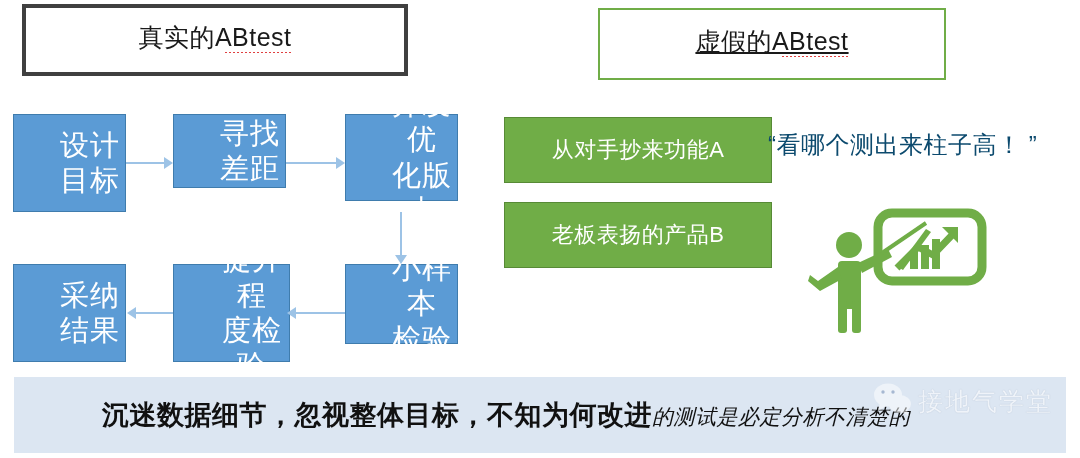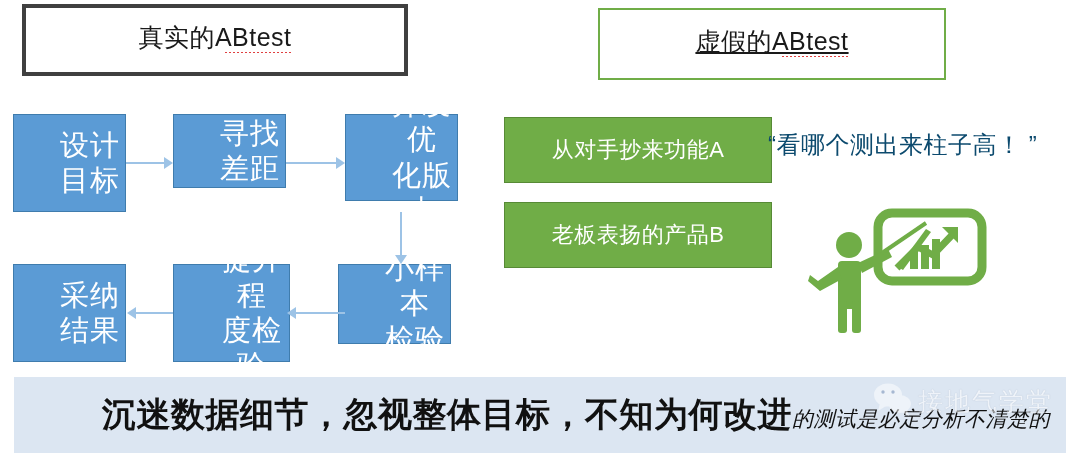--- a/index.html
+++ b/index.html
@@ -68,21 +68,21 @@
     display: flex;
     align-items: center;
     justify-content: center;
     white-space: pre-line;
     letter-spacing: 1px;
     padding-left: 41px;
   }
   #fb0 { left: 13px;  top: 114px; width: 113px; height: 98px; }
   #fb1 { left: 173px; top: 114px; width: 113px; height: 74px; }
   #fb2 { left: 345px; top: 114px; width: 113px; height: 87px; }
-  #fb3 { left: 338px; top: 264px; width: 113px; height: 80px; }
+  #fb3 { left: 345px; top: 264px; width: 113px; height: 80px; }
   #fb4 { left: 173px; top: 264px; width: 117px; height: 98px; }
   #fb5 { left: 13px;  top: 264px; width: 113px; height: 98px; }
 
   
   .arrow {
     position: absolute;
   }
   .arrow svg { display: block; overflow: visible; }
 
   
@@ -138,21 +138,21 @@
     display: flex;
     align-items: center;
     overflow: hidden;
   }
   .banner-text {
     padding-left: 88px;
     white-space: nowrap;
     color: #111111;
   }
   .banner-strong {
-    font-size: 34px;
+    font-size: 27px;
     font-weight: bold;
     letter-spacing: 0.5px;
   }
   .banner-normal {
     font-size: 21px;
     font-weight: normal;
     letter-spacing: 0.5px;
     font-style: italic;
   }
 

